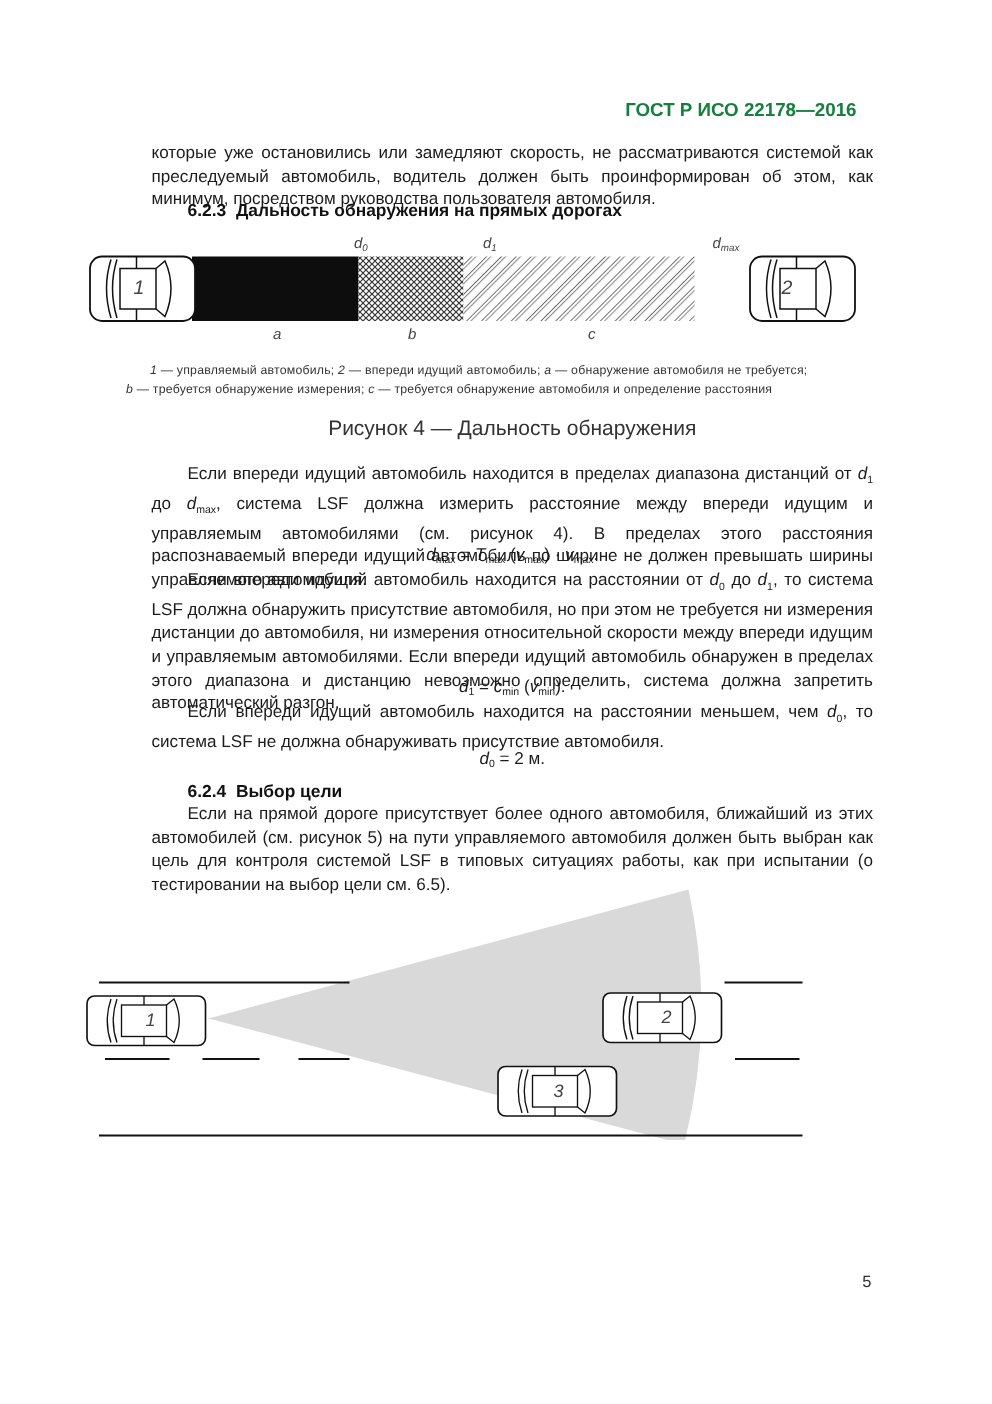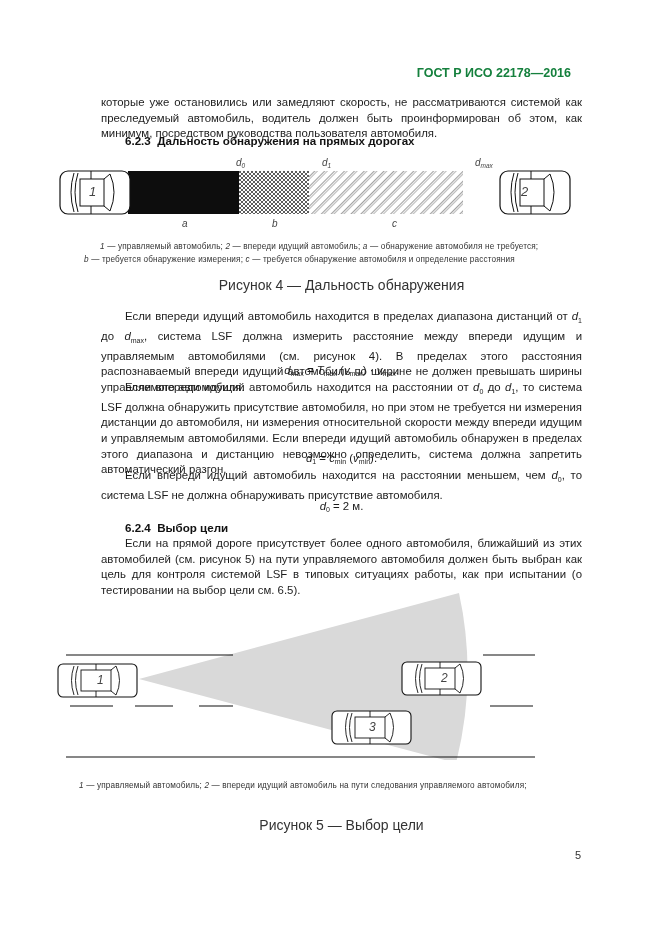--- a/index.html
+++ b/index.html
@@ -162,19 +162,15 @@
       <rect x="23" y="6" width="30" height="21" fill="#fff" stroke="#111" stroke-width="0.9"></rect>
       <path d="M53,6 L58,2 Q65,16.5 58,31 L53,27" fill="none" stroke="#111" stroke-width="0.9"></path>
       <line x1="38" y1="0" x2="38" y2="6" stroke="#111" stroke-width="0.9"></line>
       <line x1="38" y1="27" x2="38" y2="33" stroke="#111" stroke-width="0.9"></line>
     </g>
   </svg>
   <span class="abs fig-label" style="left:97px; top:93px; font-size:12px;">1</span>
   <span class="abs fig-label" style="left:441px; top:91px; font-size:12px;">2</span>
   <span class="abs fig-label" style="left:369px; top:140px; font-size:12px;">3</span>
 
-  <div class="abs legend" style="left:79px; top:199px;">
-    <i>1</i><span> — управляемый автомобиль; </span><i>2</i><span> — впереди идущий автомобиль на пути следования управляемого автомобиля;</span>
-  </div>
-  <div class="abs caption" style="left:101px; width:481px; top:237px;">Рисунок 5 — Выбор цели</div>
 </div>
 
 <div class="abs" style="right:80px; top:849px; font-size:11px; color:#333;">5</div>
 
 </body></html>

